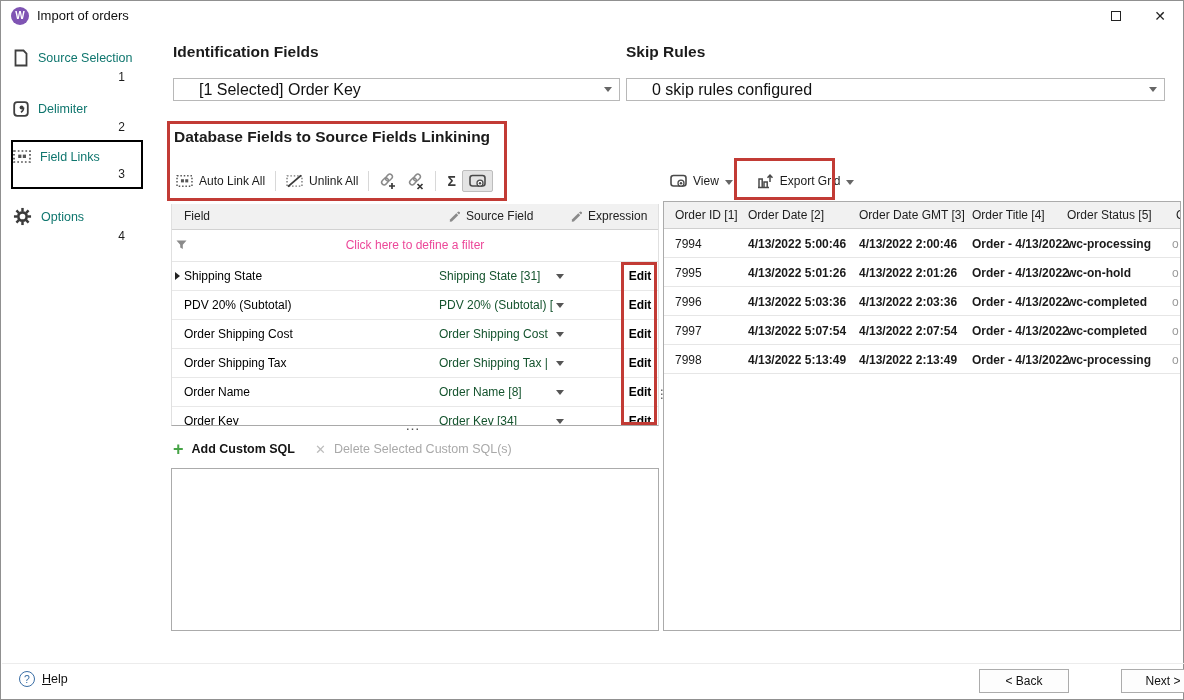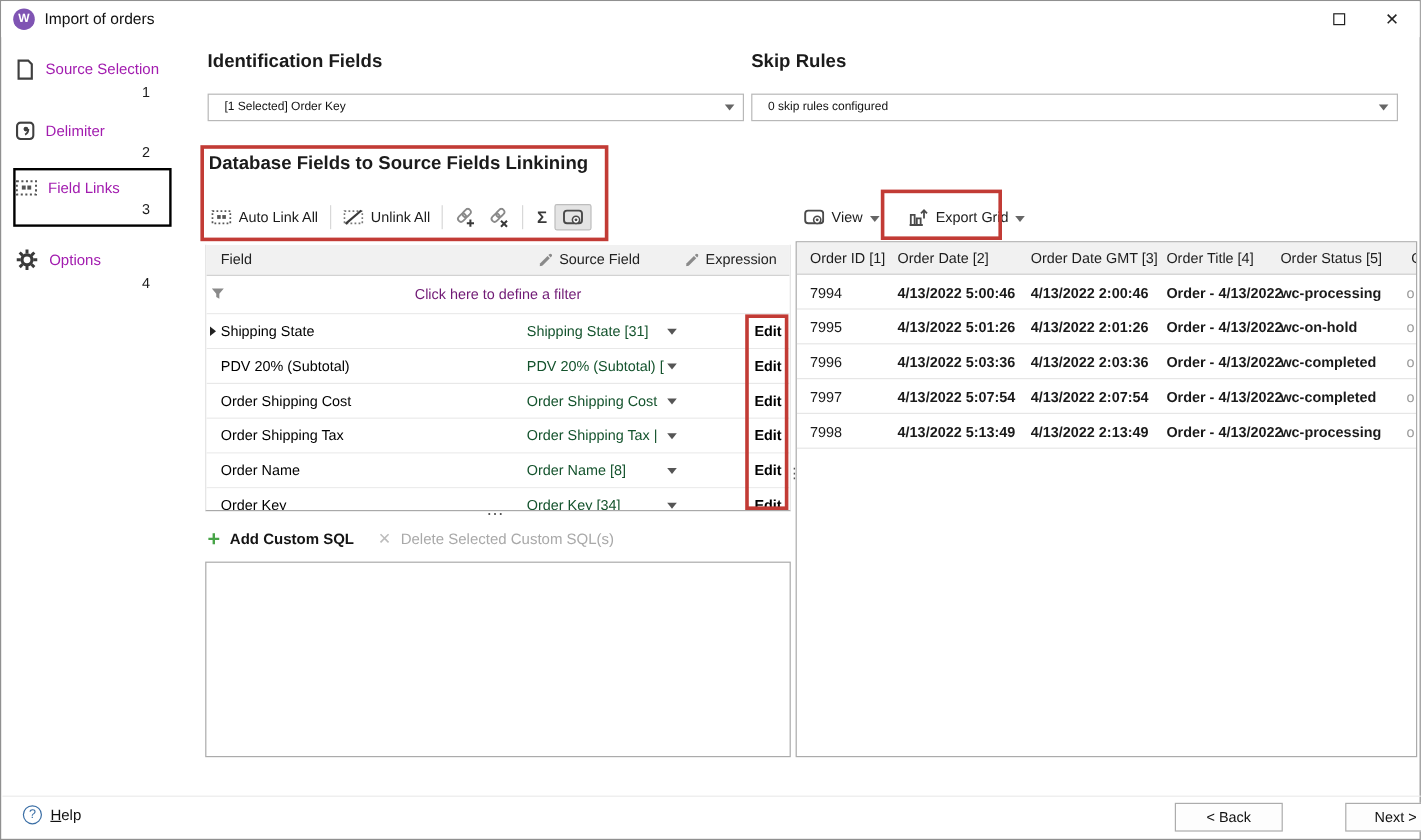--- a/index.html
+++ b/index.html
@@ -10,46 +10,46 @@
   .titlebar { position:absolute; left:0; top:0; width:100%; height:30px; background:#fff; }
   .logo { position:absolute; left:10px; top:6px; width:18px; height:18px; border-radius:50%; background:#7F54B3; color:#fff; font-size:10px; font-weight:bold; text-align:center; line-height:18px; }
   .title { position:absolute; left:36px; top:0; line-height:30px; font-size:13px; color:#111; }
   .btn-max { position:absolute; left:1098px; top:0; width:34px; height:30px; text-align:center; }
   .btn-max i { display:inline-block; width:10px; height:10px; border:1.5px solid #222; margin-top:10px; }
   .btn-close { position:absolute; left:1142px; top:0; width:34px; height:30px; text-align:center; line-height:30px; font-size:14px; color:#222; }
 
   
   .side-item { position:absolute; left:12px; width:128px; }
   .side-item .row1 { display:flex; align-items:center; gap:9px; }
-  .slabel { font-size:12.5px; color:#a21caf; }
+  .slabel { font-size:12.5px; color:#0f766e; }
   .snum { text-align:right; padding-right:16px; font-size:12px; margin-top:3px; color:#1c1c1c; }
   .side-active { position:absolute; left:10px; top:139px; width:132px; height:49px; border:2px solid #000; }
 
   h2.sect { position:absolute; font-size:15.5px; font-weight:600; color:#1b1b1b; }
 
-  .dropdown { position:absolute; height:23px; border:1px solid #b8b8b8; background:#fff; font-size:10px; line-height:21px; padding-left:13px; color:#111; }
+  .dropdown { position:absolute; height:23px; border:1px solid #b8b8b8; background:#fff; font-size:16px; line-height:21px; padding-left:25px; color:#111; }
   .dd-arrow { position:absolute; right:7px; top:8px; width:0; height:0; border-left:4px solid transparent; border-right:4px solid transparent; border-top:5px solid #666; }
 
   
   .annot { position:absolute; border:3px solid #C23B35; pointer-events:none; z-index:50; }
 
   
   .toolbar { position:absolute; display:flex; align-items:center; font-size:12px; color:#1b1b1b; }
   .tbtn { display:flex; align-items:center; gap:6px; padding:3px 5px; }
   .tsep { width:1px; height:20px; background:#d8d8d8; margin:0 5px; }
   .pressed { background:#e4e4e4; border:1px solid #bdbdbd; border-radius:2px; padding:3px 6px; }
   .sigma { font-size:14px; font-weight:bold; color:#3a3a3a; padding:0 6px; }
 
   
   .lgrid { position:absolute; left:170px; top:203px; width:488px; height:222px; overflow:hidden; border-left:1px solid #e0e0e0; border-right:1px solid #e0e0e0; border-bottom:1px solid #a9a9a9; }
   .lg-header { position:absolute; left:0; top:0; width:100%; height:26px; background:#f1f1f1; border-bottom:1px solid #d2d2d2; font-size:12px; color:#222; }
   .lg-header .hfield { position:absolute; left:12px; top:5px; }
   .lg-h2 { position:absolute; top:5px; display:flex; gap:6px; align-items:center; }
   .lg-filter { position:absolute; left:0; top:26px; width:100%; height:32px; border-bottom:1px solid #e6e6e6; background:#fff; }
-  .lg-filter .ftext { position:absolute; left:0; width:100%; top:8px; text-align:center; color:#701a75; font-size:12px; }
+  .lg-filter .ftext { position:absolute; left:0; width:100%; top:8px; text-align:center; color:#ec4899; font-size:12px; }
   .funnel { position:absolute; left:4px; top:10px; }
   .lrow { position:absolute; left:0; width:100%; height:29px; border-bottom:1px solid #e8e8e8; font-size:12px; background:#fff; }
   .lrow .cfield { position:absolute; left:12px; top:7px; color:#000000; }
   .lrow .csource { position:absolute; left:267px; top:7px; color:#14532d; }
   .lrow .carr { position:absolute; left:384px; top:12px; width:0; height:0; border-left:4px solid transparent; border-right:4px solid transparent; border-top:5px solid #555; }
   .lrow .cedit { position:absolute; left:450px; width:36px; top:7px; text-align:center; font-weight:bold; color:#000; }
   .expander { position:absolute; left:3px; top:10px; width:0; height:0; border-top:4px solid transparent; border-bottom:4px solid transparent; border-left:5px solid #222; }
   .hsplit { position:absolute; left:404px; top:415px; font-size:15px; letter-spacing:1px; color:#555; }
   .vsplit { position:absolute; left:655px; top:386px; font-size:12px; color:#555; }
 

